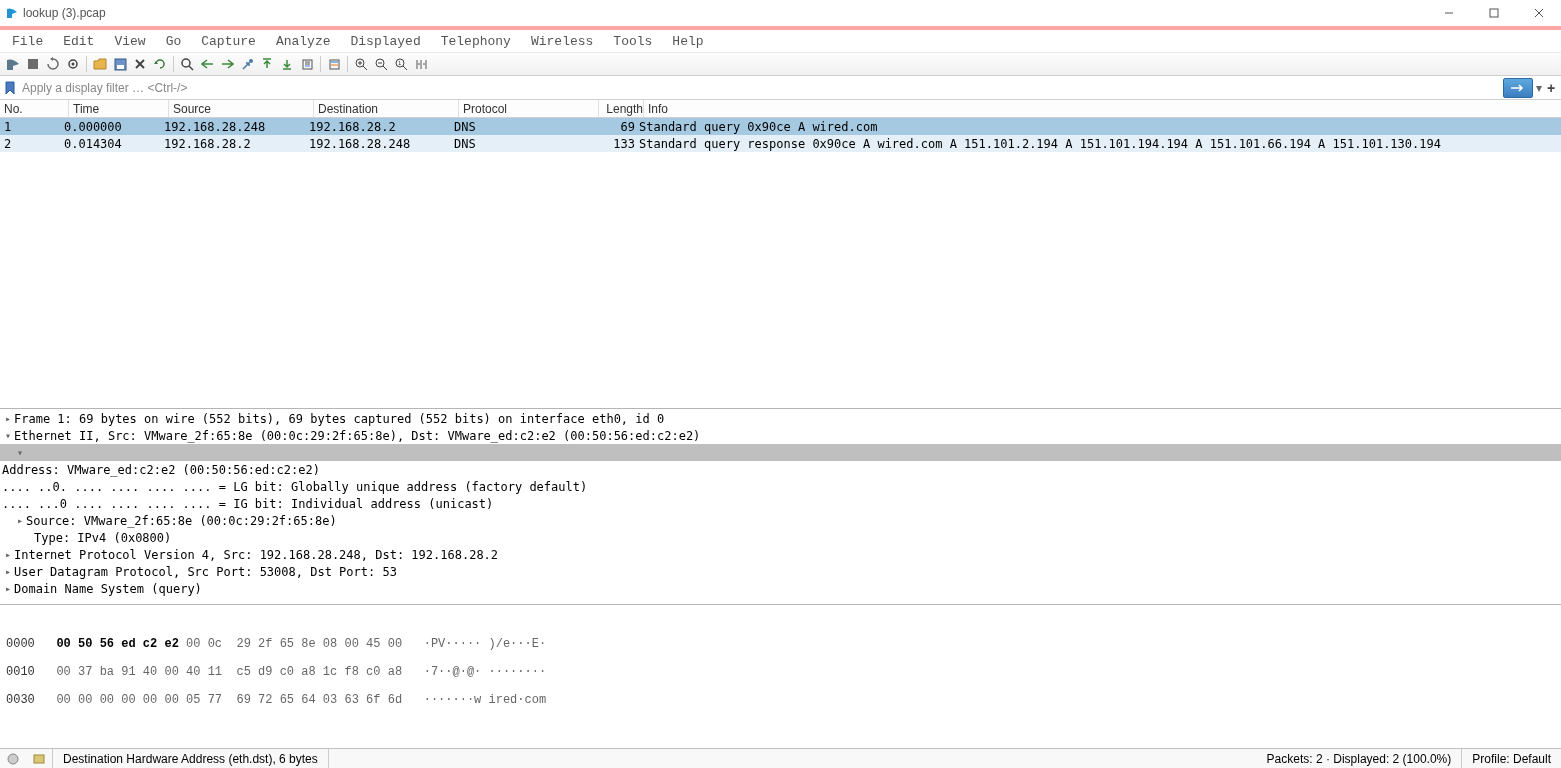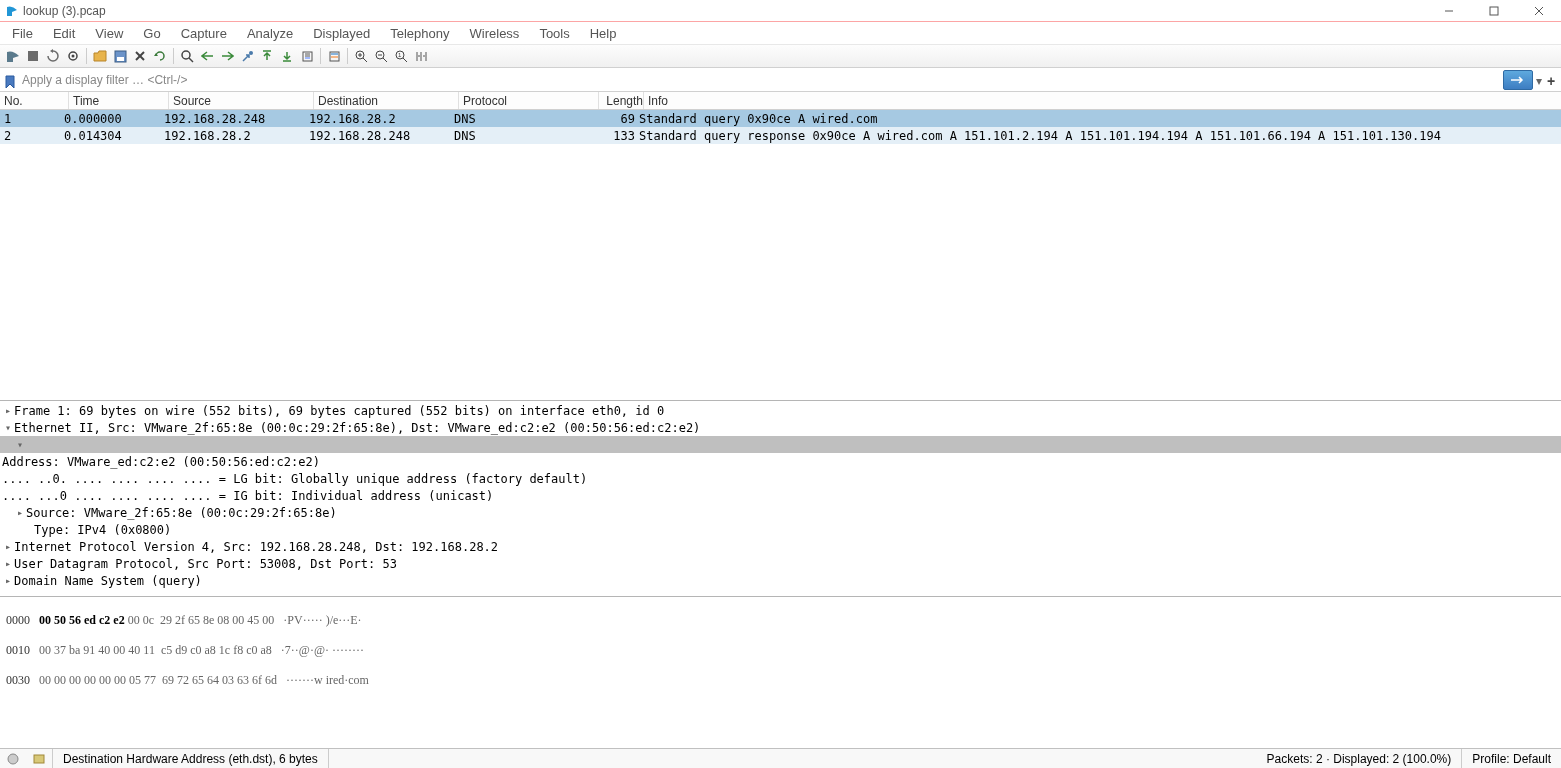--- a/index.html
+++ b/index.html
@@ -1,27 +1,27 @@
 <!DOCTYPE html>
 <html><head>
 <meta charset="utf-8">
 <style>
 * { margin: 0; padding: 0; box-sizing: border-box; }
 body { font-family: "Segoe UI", Tahoma, sans-serif; font-size: 12px; background: #fff; overflow: hidden; width: 1561px; height: 768px; display: flex; flex-direction: column; }
-.titlebar { height: 22px; display: flex; align-items: center; padding-left: 6px; background: #fff; border-bottom: 1px solid #fca5a5; }
+.titlebar { height: 30px; display: flex; align-items: center; padding-left: 6px; background: #fff; border-bottom: 4px solid #fca5a5; }
 .titlebar .fin { width: 12px; height: 14px; margin-right: 5px; }
 .titlebar .title { color: #555; font-size: 12px; flex: 1; }
 .winbtns { display: flex; }
 .winbtn { width: 45px; height: 22px; display: flex; align-items: center; justify-content: center; color: #555; font-size: 13px; }
-.menubar { height: 22px; display: flex; align-items: center; padding-left: 2px; background: #fff; }
+.menubar { height: 22px; display: flex; align-items: center; padding-left: 2px; background: #fff; font-family: Liberation Mono, monospace; }
 .menuitem { padding: 2px 10px; color: #555; font-size: 13px; }
 .toolbar { height: 24px; display: flex; align-items: center; padding: 2px 4px; background: linear-gradient(#fdfdfd,#f0f0f0); border-top: 1px solid #e8e8e8; border-bottom: 1px solid #d0d0d0; gap: 2px; }
 .tbtn { width: 18px; height: 18px; display: flex; align-items: center; justify-content: center; border: 1px solid transparent; }
 .tsep { width: 1px; height: 16px; background: #ccc; margin: 0 2px; }
-.filterbar { height: 24px; display: flex; align-items: flex-end; background: #fff; border-bottom: 1px solid #d0d0d0; padding: 1px 2px; }
+.filterbar { height: 24px; display: flex; align-items: center; background: #fff; border-bottom: 1px solid #d0d0d0; padding: 1px 2px; }
 .filtericon { width: 16px; height: 16px; display:flex; align-items:center; justify-content:center; margin-right: 2px; }
 .filterinput { flex: 1; height: 20px; border: none; outline: none; font-size: 12px; color: #666; background: #fff; padding-left: 2px; }
 .filterinput::placeholder { color: #888; }
 .filterapply { width: 30px; height: 20px; background: linear-gradient(#5ea9de,#3d7dc2); border: 1px solid #2f6aa3; border-radius: 2px; display:flex; align-items:center; justify-content:center; margin-right: 2px; }
 .filterplus { width: 16px; height: 18px; display:flex; align-items:center; justify-content:center; color:#444; font-size:14px; font-weight:bold; }
 .drop { width:8px; height:18px; display:flex; align-items:center; justify-content:center; color:#666; }
 .packet-header { height: 18px; display: flex; background: #fdfdfd; border-bottom: 1px solid #d0d0d0; font-size: 12px; color: #333; }
 .pcol { border-right: 1px solid #e0e0e0; padding: 1px 4px; display:flex; align-items:center; overflow:hidden; }
 .c-no { width: 69px; justify-content: flex-start; }
 .c-time { width: 100px; }
@@ -36,21 +36,21 @@
 .prow.sel { background: #a6c9e2; }
 .prow.resp { background: #e4eff7; }
 .c-no-cell { width: 60px; text-align: right; padding-right: 4px; }
 .detail-pane { flex: 0 0 196px; border-top: 1px solid #b5b5b5; overflow: auto; background: #fff; font-family: Consolas, monospace; font-size: 12px; padding: 1px 0; }
 .drow { height: 17px; display: flex; align-items: center; white-space: pre; padding-left: 2px; }
 .drow.sel { background: #bfbfbf; }
 .caret { width: 12px; display:inline-flex; justify-content:center; color:#666; font-size:10px; }
 .ind1 { padding-left: 14px; }
 .ind2 { padding-left: 34px; }
 .ind3 { }
-.hex-pane { flex: 1; border-top: 1px solid #b5b5b5; overflow: auto; background: #fff; font-family: Liberation Serif, serif; font-size: 12px; padding: 1px 6px; white-space: pre; color: #666; }
+.hex-pane { flex: 1; border-top: 1px solid #b5b5b5; overflow: auto; background: #fff; font-family: Liberation Mono, monospace; font-size: 12px; padding: 18px 6px; white-space: pre; color: #666; }
 .hex-pane .hl { color: #000; font-weight: bold; }
 .hex-pane .addr { color: #333; }
 .statusbar { height: 20px; border-top: 1px solid #c0c0c0; background: #f8f8f8; display: flex; align-items: center; font-size: 12px; }
 .status-seg { padding: 0 10px; border-right: 1px solid #ccc; height: 100%; display:flex; align-items:center; }
 .status-seg:last-child { border-right: none; }
 .status-spacer { flex: 1; }
 .status-icon { width: 16px; height:16px; display:flex; align-items:center; justify-content:center; margin: 0 5px; }
 svg { display: block; }
 </style>
 </head>

